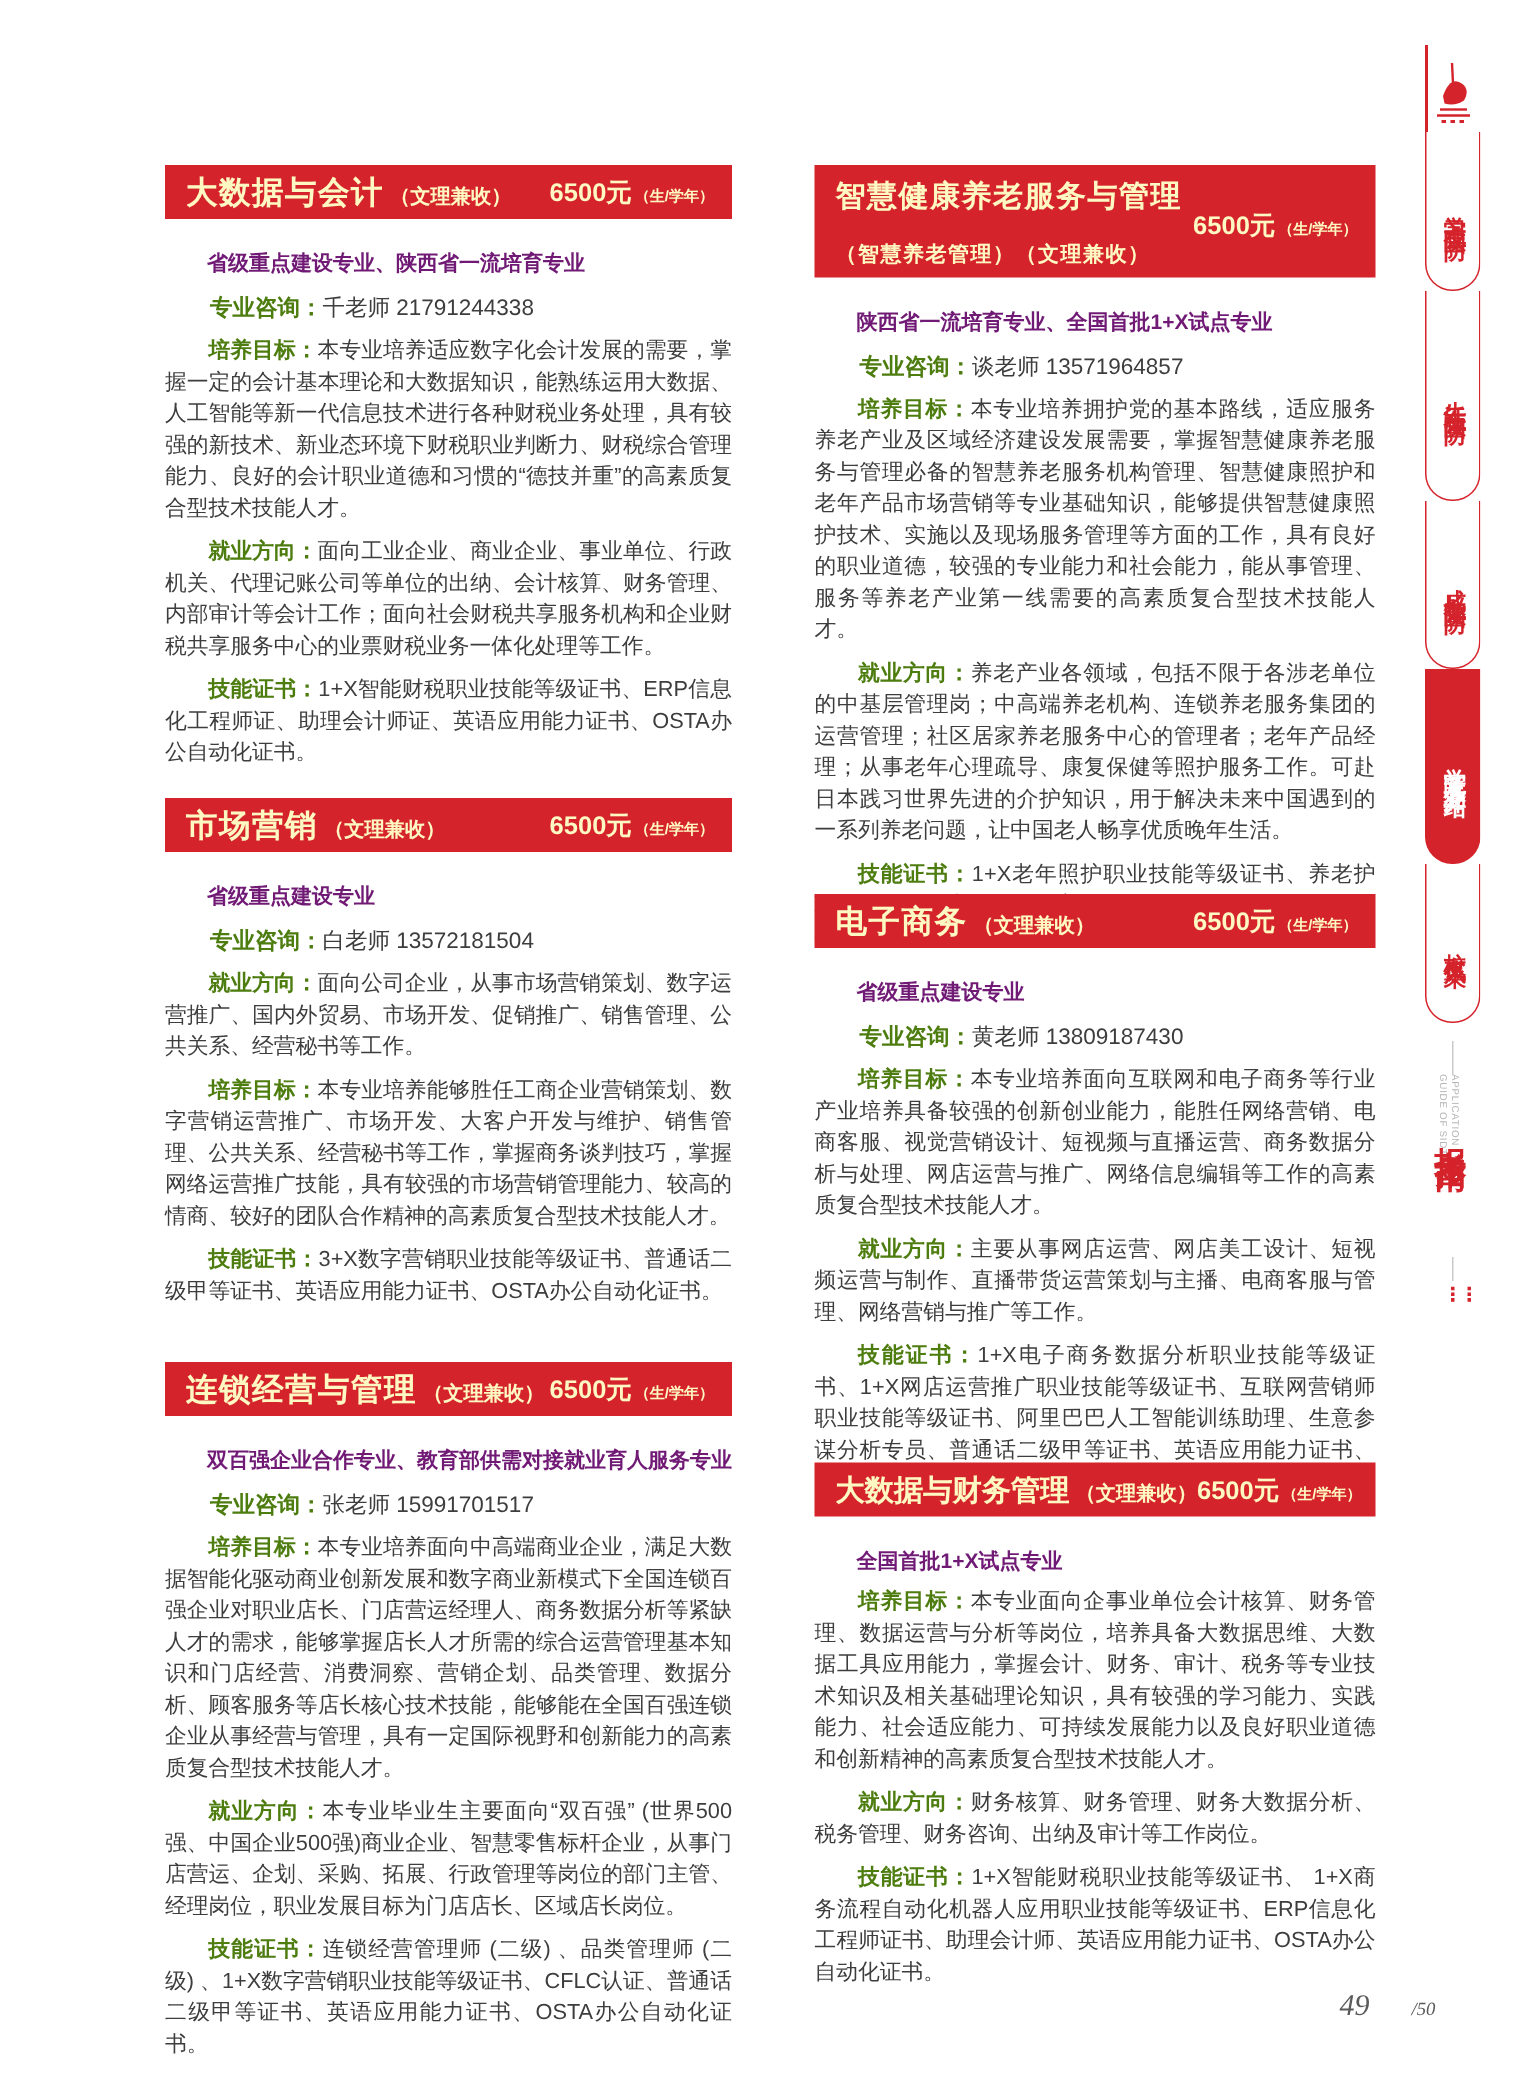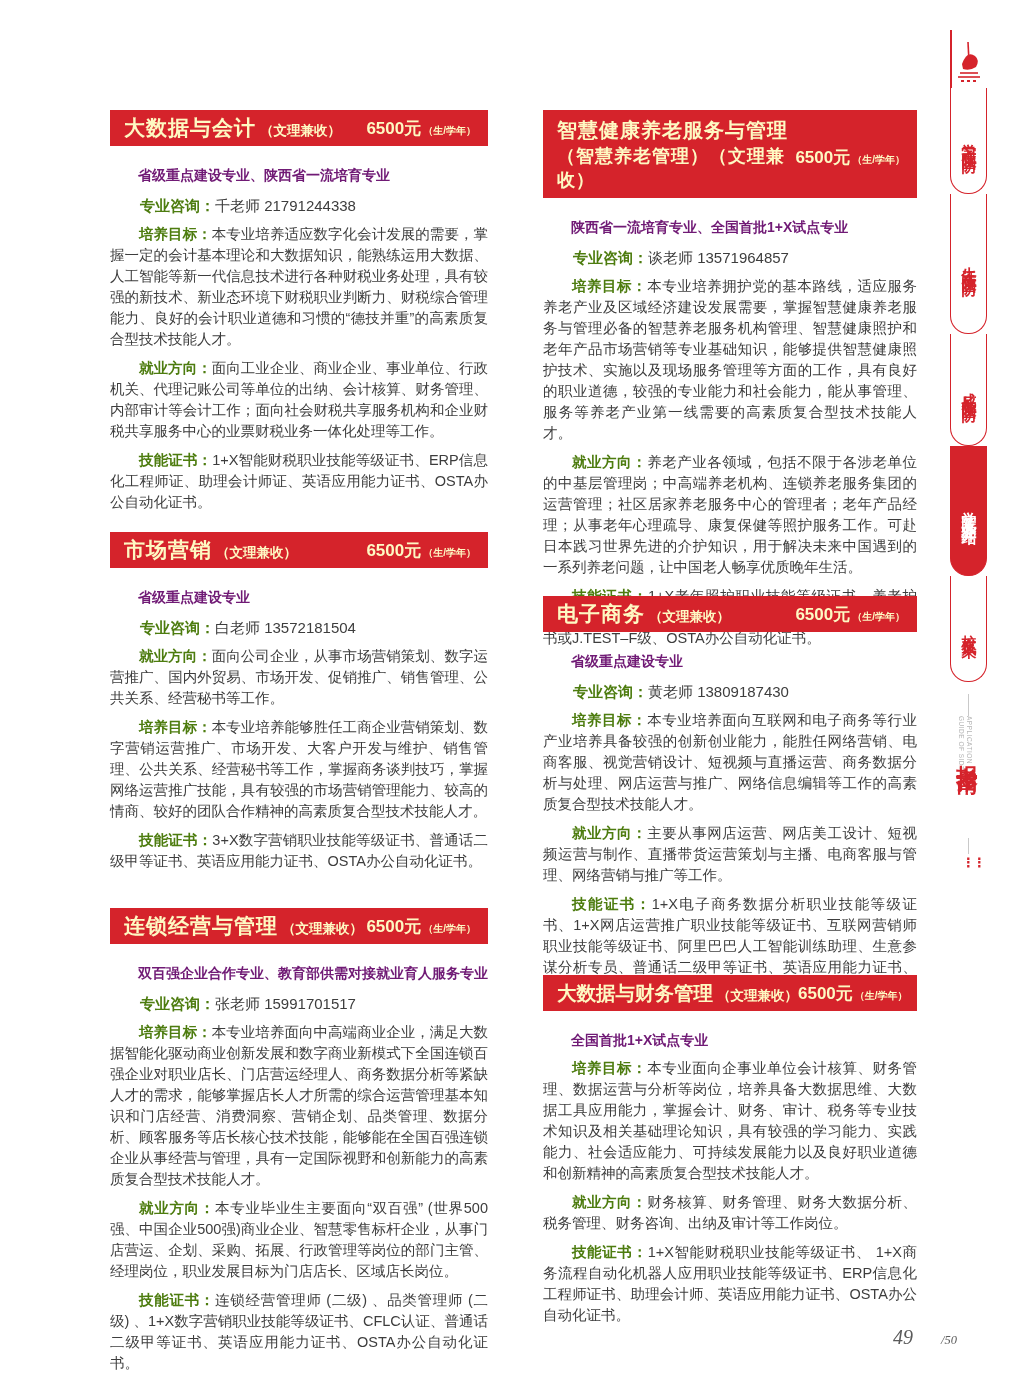--- a/index.html
+++ b/index.html
@@ -17,21 +17,21 @@
     display:flex;align-items:center;justify-content:space-between;
     padding:0 12px 0 14px;box-sizing:border-box;
   }
   .bar.two-line{height:auto;padding:7px 12px 6px 14px;align-items:center;}
   .bar-left{display:flex;flex-direction:column;justify-content:center;}
   .bar-line1{display:flex;align-items:baseline;white-space:nowrap;}
   .name{font-size:21px;font-weight:700;letter-spacing:1px;}
   .bar.two-line .name{font-size:20px;}
   .bar.tight .name{font-size:19.5px;letter-spacing:0;}
   .adm{font-size:13.5px;font-weight:700;margin-left:4px;}
-  .bar-line2{font-size:18px;font-weight:700;margin-top:0;letter-spacing:1px;}
+  .bar-line2{font-size:14px;font-weight:700;margin-top:17px;letter-spacing:1px;}
   .bar-line2:empty{display:none;}
   .fee-wrap{white-space:nowrap;display:flex;align-items:baseline;}
   .bar.two-line .fee-wrap{margin-top:5px;}
   .fee{font-size:17px;font-weight:700;}
   .fee-unit{font-size:10px;font-weight:700;margin-left:2px;}
 
   .badges{
     margin:20px 0 0;color:#701a75;font-weight:700;font-size:14px;
     text-indent:2em;line-height:19px;
   }

